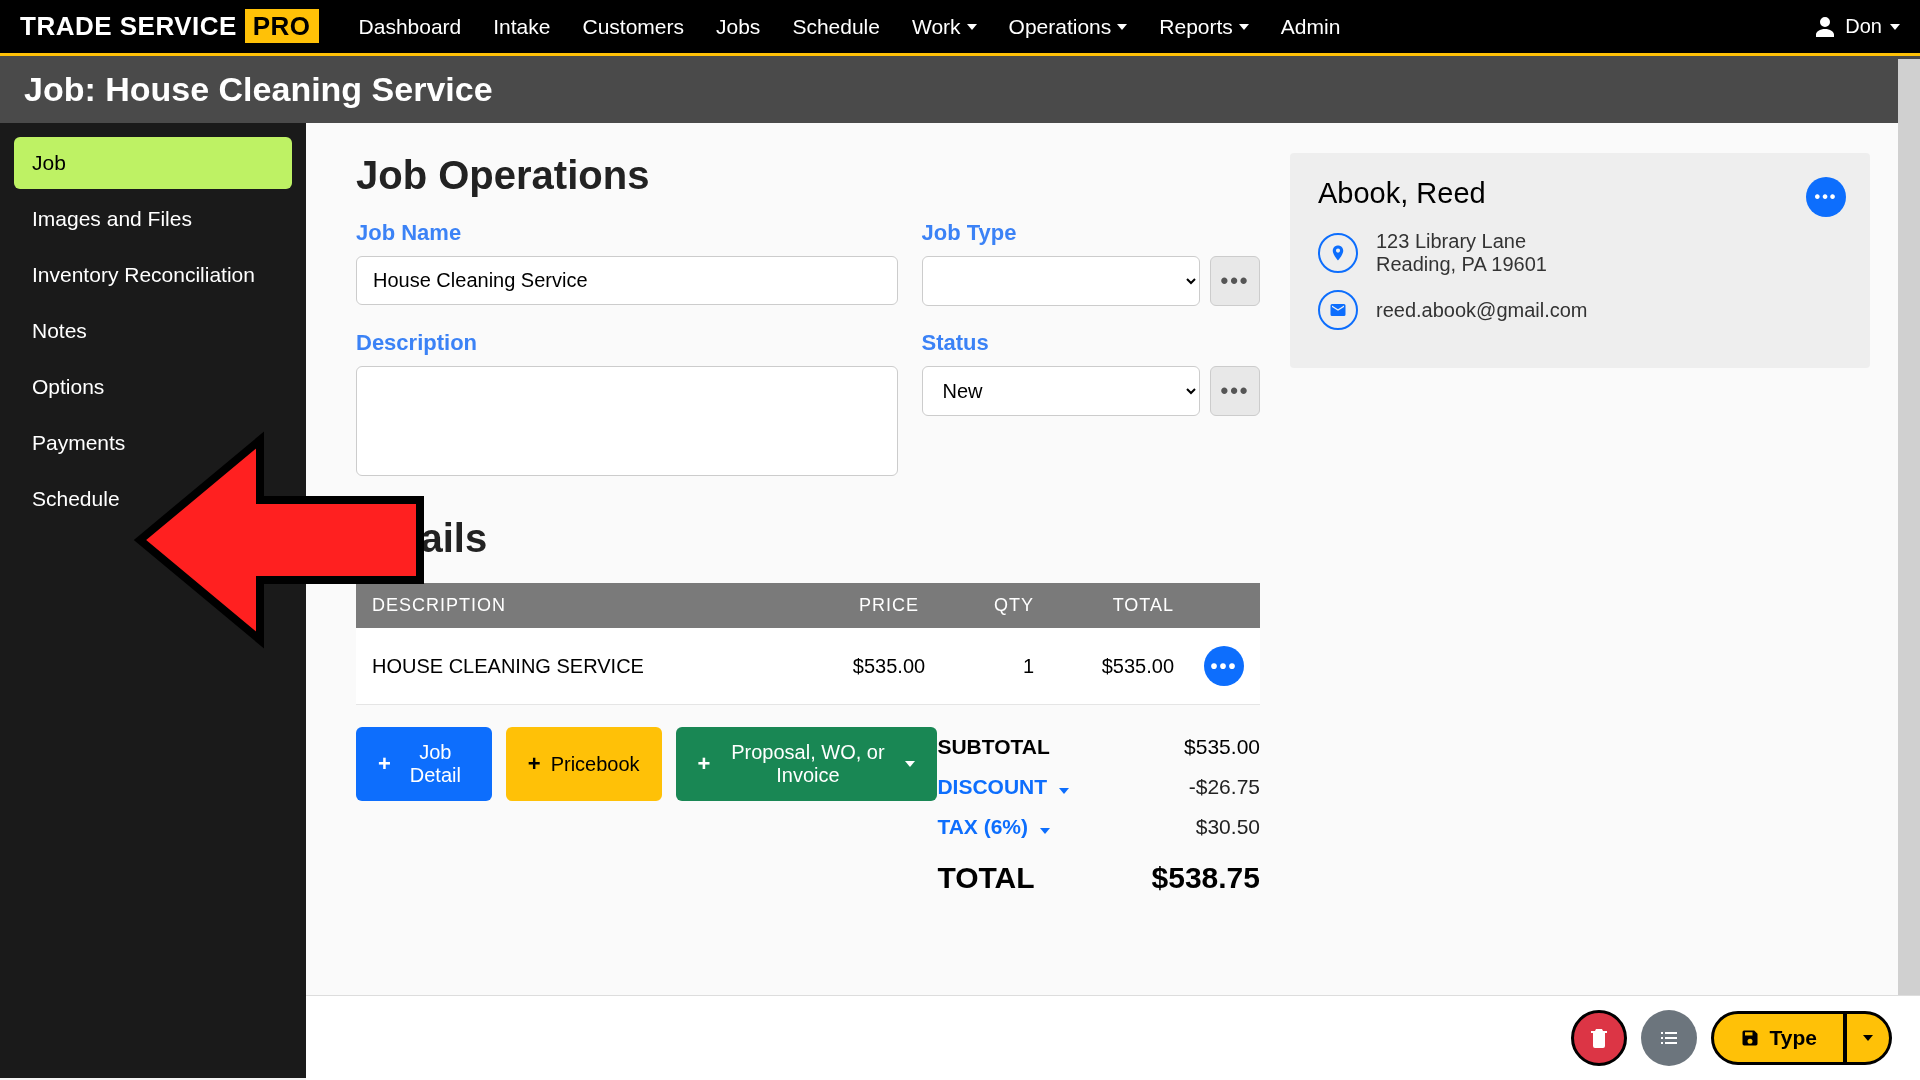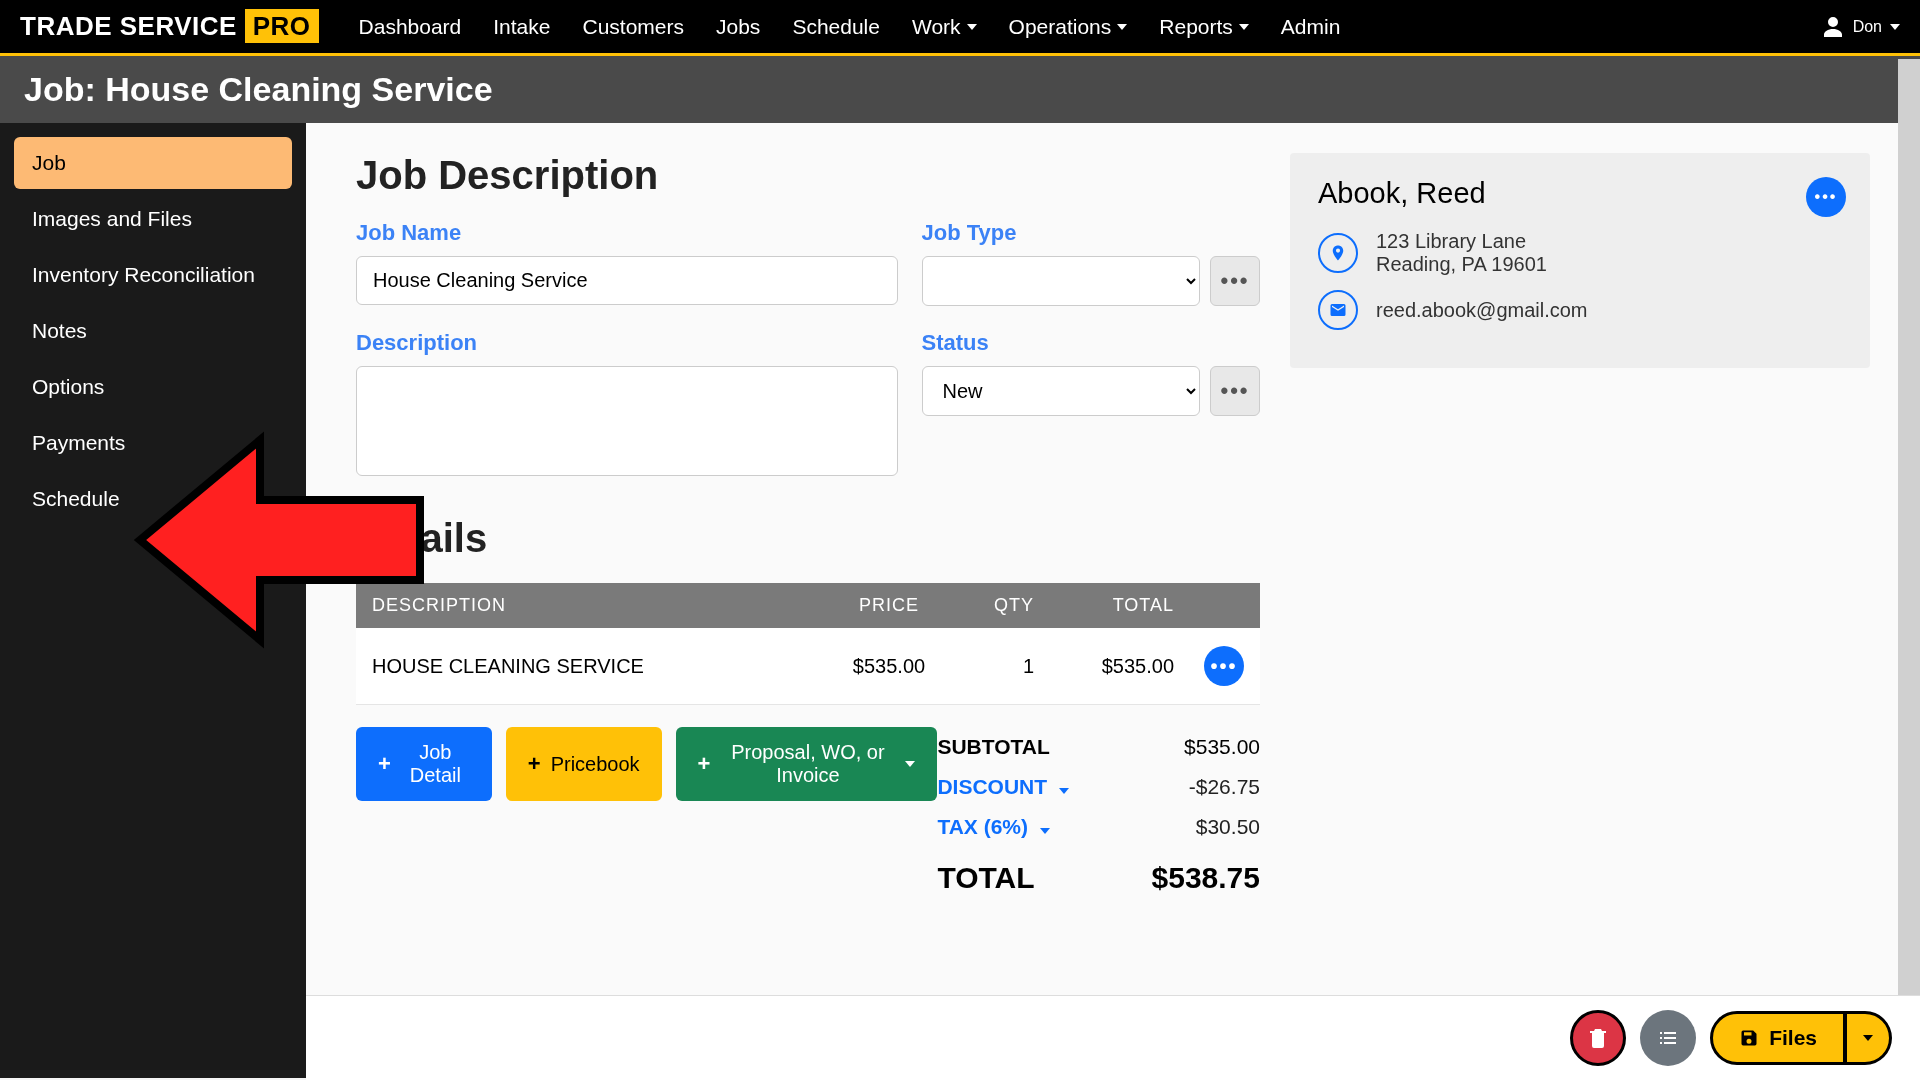--- a/index.html
+++ b/index.html
@@ -5,31 +5,31 @@
 * { margin: 0; padding: 0; box-sizing: border-box; font-family: 'Segoe UI', Arial, sans-serif; }
 body { background: #f5f5f5; width: 1920px; height: 1080px; overflow: hidden; position: relative; }
 
 
 .topnav { background: #000; height: 56px; display: flex; align-items: center; padding: 0 20px; border-bottom: 3px solid #ffc107; }
 .logo { font-weight: 800; font-size: 26px; color: #fff; letter-spacing: 0.5px; }
 .logo .pro { background: #ffc107; color: #000; padding: 2px 8px; margin-left: 0; }
 .nav-links { display: flex; gap: 32px; margin-left: 40px; }
 .nav-links a { color: #fff; text-decoration: none; font-size: 21px; font-weight: 500; display: flex; align-items: center; gap: 6px; }
 .caret-down { width: 0; height: 0; border-left: 5px solid transparent; border-right: 5px solid transparent; border-top: 6px solid #fff; }
-.user-menu { margin-left: auto; display: flex; align-items: center; gap: 8px; color: #fff; font-size: 16px; }
+.user-menu { margin-left: auto; display: flex; align-items: center; gap: 8px; color: #fff; font-size: 20px; }
 .user-icon-svg { width: 24px; height: 24px; fill: #fff; }
 
 
 .titlebar { background: #4a4a4a; color: #fff; padding: 14px 24px; font-size: 34px; font-weight: 700; }
 
 
 .layout { display: flex; height: calc(100% - 56px - 3px - 66px); }
 .sidebar { width: 306px; background: #1a1a1a; padding: 14px; }
 .sidebar-item { display: block; padding: 14px 18px; color: #fff; font-size: 21px; border-radius: 6px; cursor: pointer; margin-bottom: 4px; }
-.sidebar-item.active { background: #fdba74; color: #000; }
+.sidebar-item.active { background: #bef264; color: #000; }
 
 .main { flex: 1; background: #fafafa; padding: 30px 50px; overflow-y: auto; display: flex; gap: 30px; }
 .left-col { flex: 1; }
 .right-col { width: 580px; }
 
 
 h2 { font-size: 40px; font-weight: 800; margin-bottom: 22px; color: #222; }
 
 
 .form-row { display: flex; gap: 24px; margin-bottom: 24px; }
@@ -156,21 +156,21 @@
       <div class="sidebar-item">Inventory Reconciliation</div>
       <div class="sidebar-item">Notes</div>
       <div class="sidebar-item">Options</div>
       <div class="sidebar-item">Payments</div>
       <div class="sidebar-item">Schedule</div>
     </div>
 
   <div class="main">
     <div class="left-col">
 
-      <h2>Job Description</h2>
+      <h2>Job Operations</h2>
       <div class="form-row">
         <div class="form-group" style="flex:1.6">
           <label>Job Name</label>
           <input type="text" value="House Cleaning Service" style="">
         </div>
         <div class="form-group">
           <label>Job Type</label>
           <div class="select-wrap">
             <select><option></option></select>
             <div class="dots-btn">•••</div>
@@ -285,21 +285,21 @@
   <div class="circ-btn gray">
       <svg viewBox="0 0 24 24">
         <path d="M4 6h2v2H4V6zm4 0h12v2H8V6zM4 11h2v2H4v-2zm4 0h12v2H8v-2zM4 16h2v2H4v-2zm4 0h12v2H8v-2z"></path>
       </svg>
     </div>
   <div class="save-group">
     <div class="save-btn">
       <svg width="20" height="20" viewBox="0 0 24 24">
           <path d="M17 3H5a2 2 0 00-2 2v14a2 2 0 002 2h14a2 2 0 002-2V7l-4-4zm-5 16a3 3 0 110-6 3 3 0 010 6zm3-10H6V5h9v4z"></path>
         </svg>
-      <span>Files</span>
+      <span>Type</span>
     </div>
     <div class="save-caret">
         <span class="caret-down"></span>
       </div>
   </div>
 </div>
 
 <svg class="arrow-overlay" width="320" height="320">
   <polygon points="20,160 140,60 140,120 300,120 300,200 140,200 140,260" fill="#ff2020" stroke="#000" stroke-width="8"></polygon>
 </svg>

